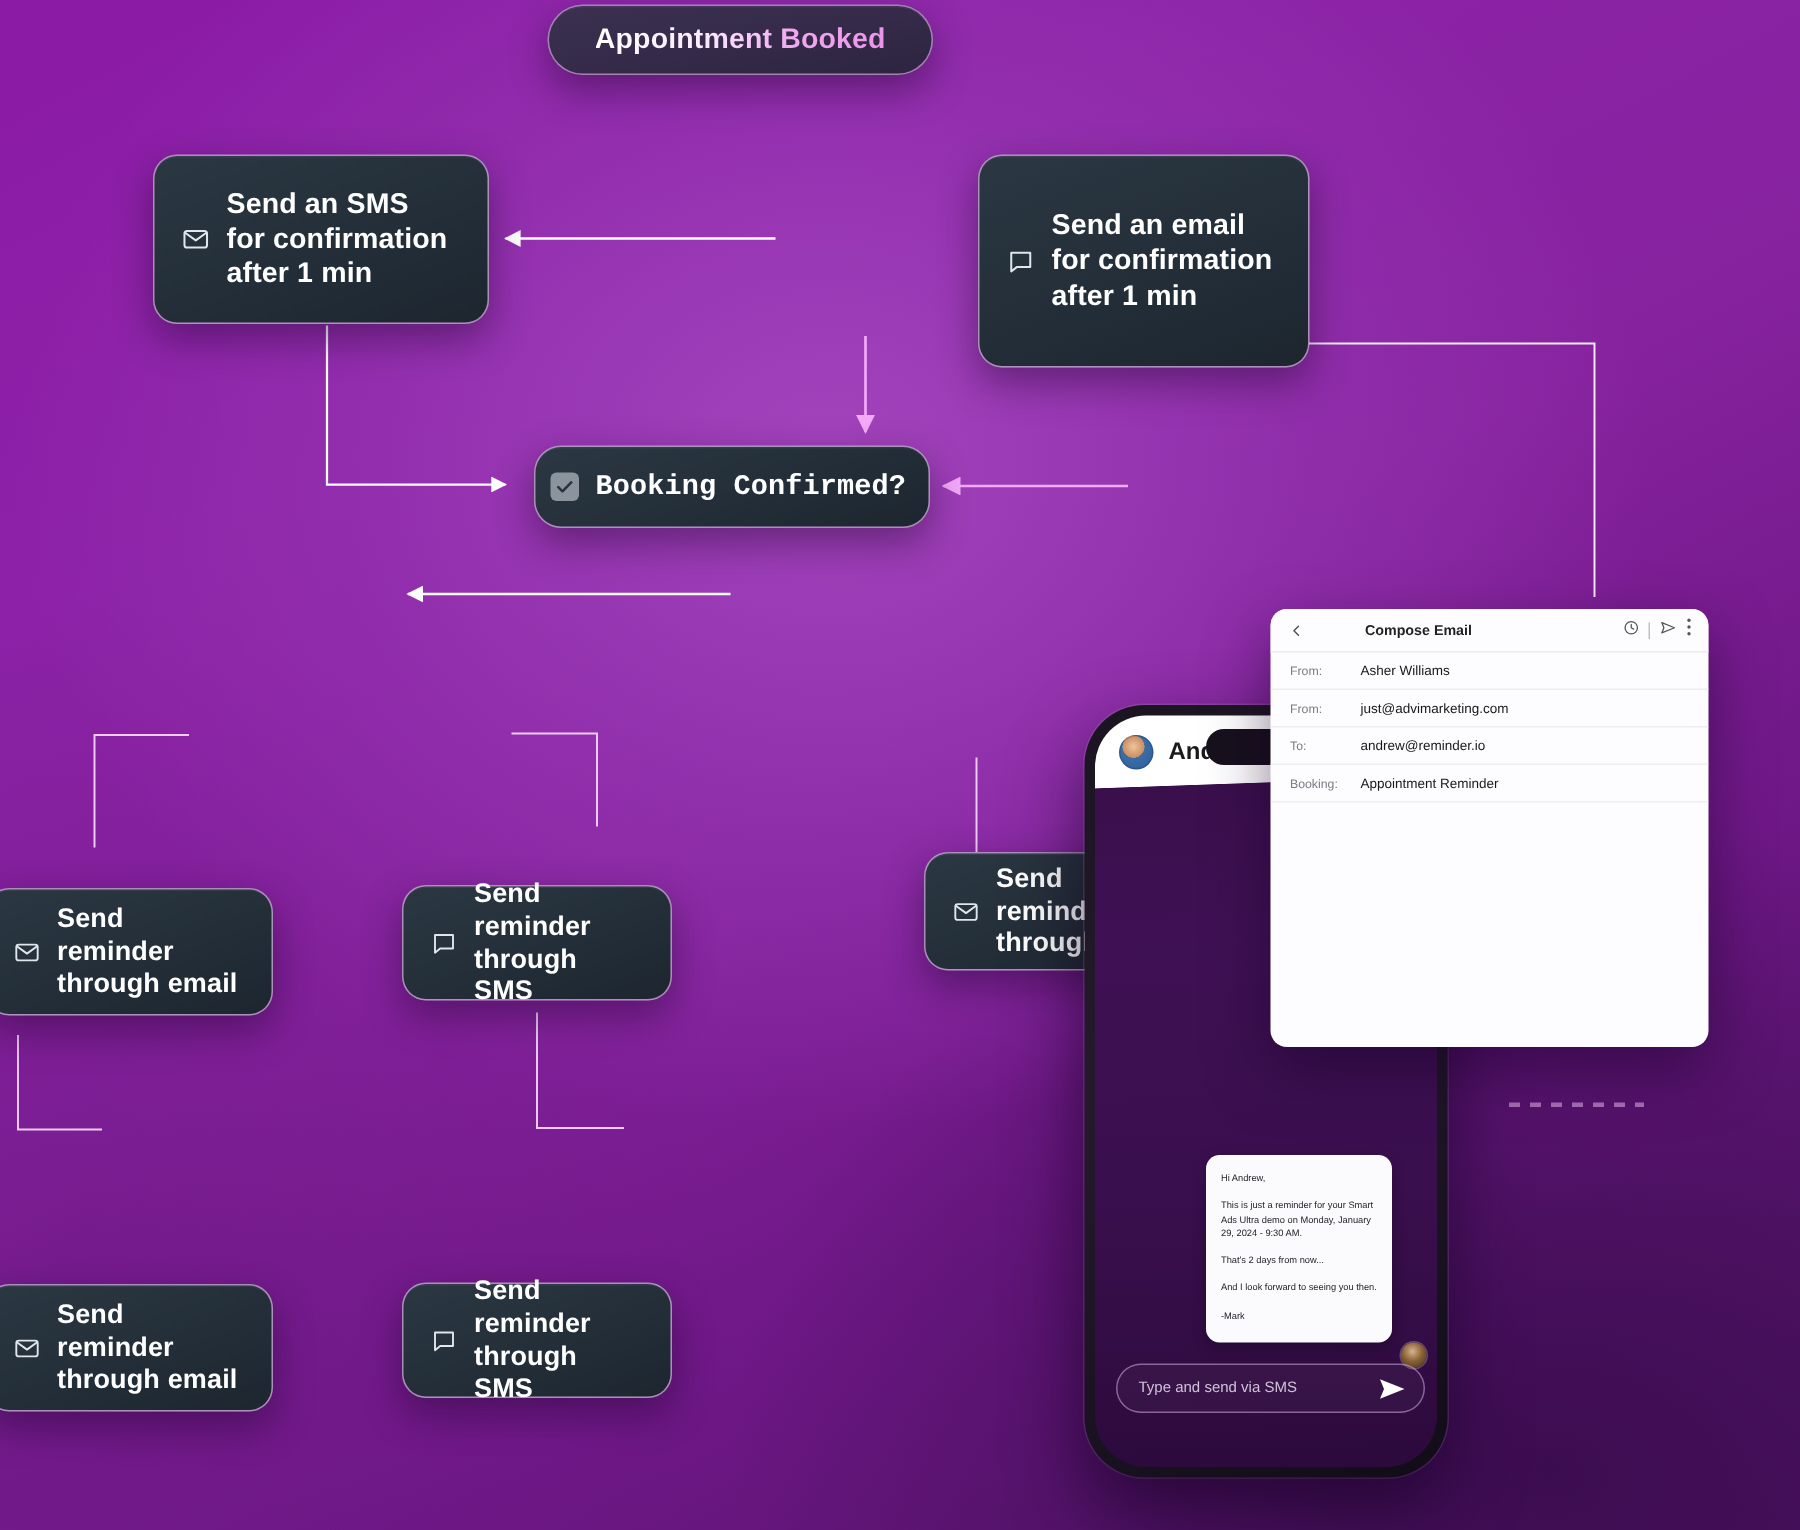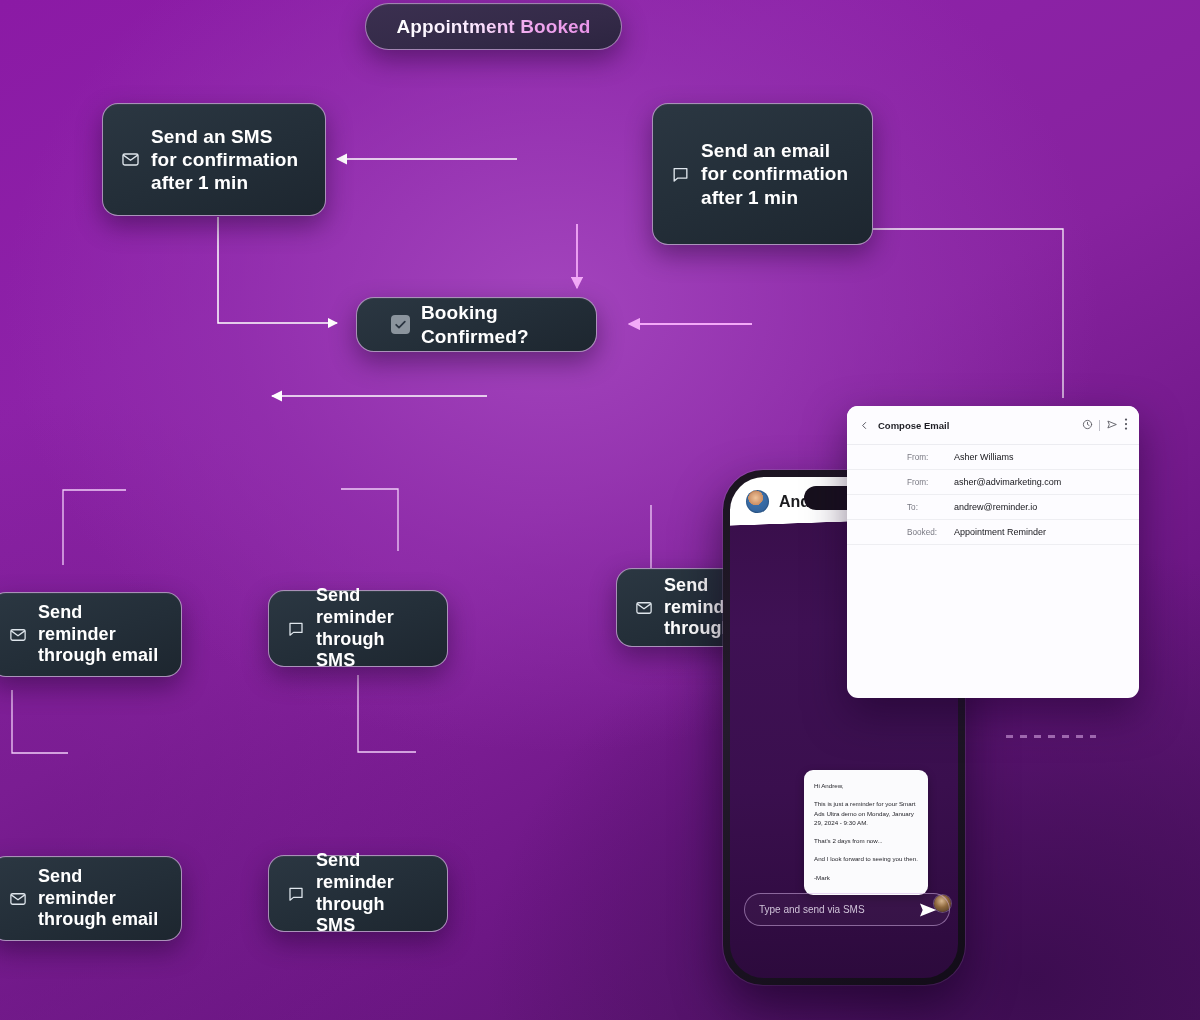--- a/index.html
+++ b/index.html
@@ -56,22 +56,22 @@
   #node-title .ntext {
     background: linear-gradient(95deg, #ffffff 0%, #fbeaff 38%, #f0a9ee 68%, #eb94ea 100%);
     -webkit-background-clip: text; background-clip: text;
     -webkit-text-fill-color: transparent; color: transparent;
   }
 
   #node-sms-confirm { left: 102px; top: 103px; width: 224px; height: 113px; font-size: 19px; }
   #node-email-confirm { left: 652px; top: 103px; width: 221px; height: 142px; font-size: 19px; }
 
   #node-booking-confirmed {
-    left: 356px; top: 297px; width: 241px; height: 55px;
-    font-size: 19px; border-radius: 18px; padding: 0 34px;
+    left: 356px; top: 297px; width: 264px; height: 55px;
+    font-size: 19px; border-radius: 18px; padding: 0 10px; font-family: Liberation Mono, monospace;
   }
 
   #node-rem-email-1 { left: -10px; top: 592px; width: 192px; height: 85px; font-size: 18px; }
   #node-rem-sms-1   { left: 268px; top: 590px; width: 180px; height: 77px; font-size: 18px; }
   #node-rem-email-2 { left: 616px; top: 568px; width: 190px; height: 79px; font-size: 18px; overflow: hidden; }
   #node-rem-email-3 { left: -10px; top: 856px; width: 192px; height: 85px; font-size: 18px; }
   #node-rem-sms-2   { left: 268px; top: 855px; width: 180px; height: 77px; font-size: 18px; }
 
   
   .cbox {
@@ -120,54 +120,55 @@
     white-space: pre-line;
     box-shadow: 0 3px 9px rgba(0,0,0,0.28);
   }
   #sms-avatar {
     position: absolute; left: 204px; top: 418px;
     width: 17px; height: 17px; border-radius: 50%;
     background: radial-gradient(circle at 45% 35%, #d7b48c 0%, #8a6236 45%, #3d2c18 100%);
     box-shadow: 0 0 0 1px rgba(255,255,255,0.25);
   }
   #sms-inputbar {
-    position: absolute; left: 14px; bottom: 52px; width: 206px; height: 33px;
+    position: absolute; left: 14px; bottom: 36px; width: 206px; height: 33px;
     border: 1px solid rgba(214,180,232,0.52); border-radius: 18px;
     display: flex; align-items: center; justify-content: space-between;
     padding: 0 11px 0 14px;
     background: rgba(255,255,255,0.035);
   }
   #sms-input-placeholder { font-size: 10px; color: #cfc2d8; }
   #sms-send-icon svg { display: block; }
 
   
   #compose-card {
     position: absolute; left: 847px; top: 406px; width: 292px; height: 292px;
     background: #fdfcff;
     border-radius: 11px;
     box-shadow: 0 16px 40px rgba(25,2,40,0.5);
     overflow: hidden;
     color: #1f1f25;
   }
   #compose-head {
-    height: 39px; display: flex; align-items: center;
+    height: 29px; display: flex; align-items: center;
     padding: 0 11px 0 13px; border-bottom: 1px solid #ececf1;
     background: #fdfcff;
+    gap: 32px;
   }
   #compose-back { margin-right: 9px; display:flex; }
   #compose-title { font-size: 9.5px; font-weight: 600; color: #1f1f25; flex: 1; }
   #compose-actions { display: flex; align-items: center; gap: 6px; color: #55555e; }
   #compose-actions .divider { width: 1px; height: 11px; background: #bfbfc8; }
 
   .crow {
     display: flex; align-items: baseline;
     padding: 7px 13px 7px 13px;
     border-bottom: 1px solid #eeeef2;
   }
-  .crow .clabel { width: 47px; flex: none; font-size: 8.2px; color: #7a7a84; margin-left: 47px; }
+  .crow .clabel { width: 47px; flex: none; font-size: 8.2px; color: #7a7a84; }
   .crow .cvalue { font-size: 9px; color: #17171c; }
   .crow .cvalue.bold { font-weight: 400; }
 
   #compose-body {
     padding: 12px 13px 10px 13px;
     font-size: 7.6px; line-height: 1.62; color: #2a2a32;
     white-space: pre-line;
   }
 
   
@@ -389,26 +390,26 @@
         </span>
       </span>
     </div>
 
     <div class="crow">
       <span class="clabel">From:</span>
       <span class="cvalue bold">Asher Williams</span>
     </div>
     <div class="crow">
       <span class="clabel">From:</span>
-      <span class="cvalue">asher@advimarketing.com</span>
+      <span class="cvalue">just@advimarketing.com</span>
     </div>
     <div class="crow">
       <span class="clabel">To:</span>
       <span class="cvalue">andrew@reminder.io</span>
     </div>
     <div class="crow">
-      <span class="clabel">Booked:</span>
+      <span class="clabel">Booking:</span>
       <span class="cvalue bold">Appointment Reminder</span>
     </div>
 
   </div>
 
 </div>
 
 </body></html>

